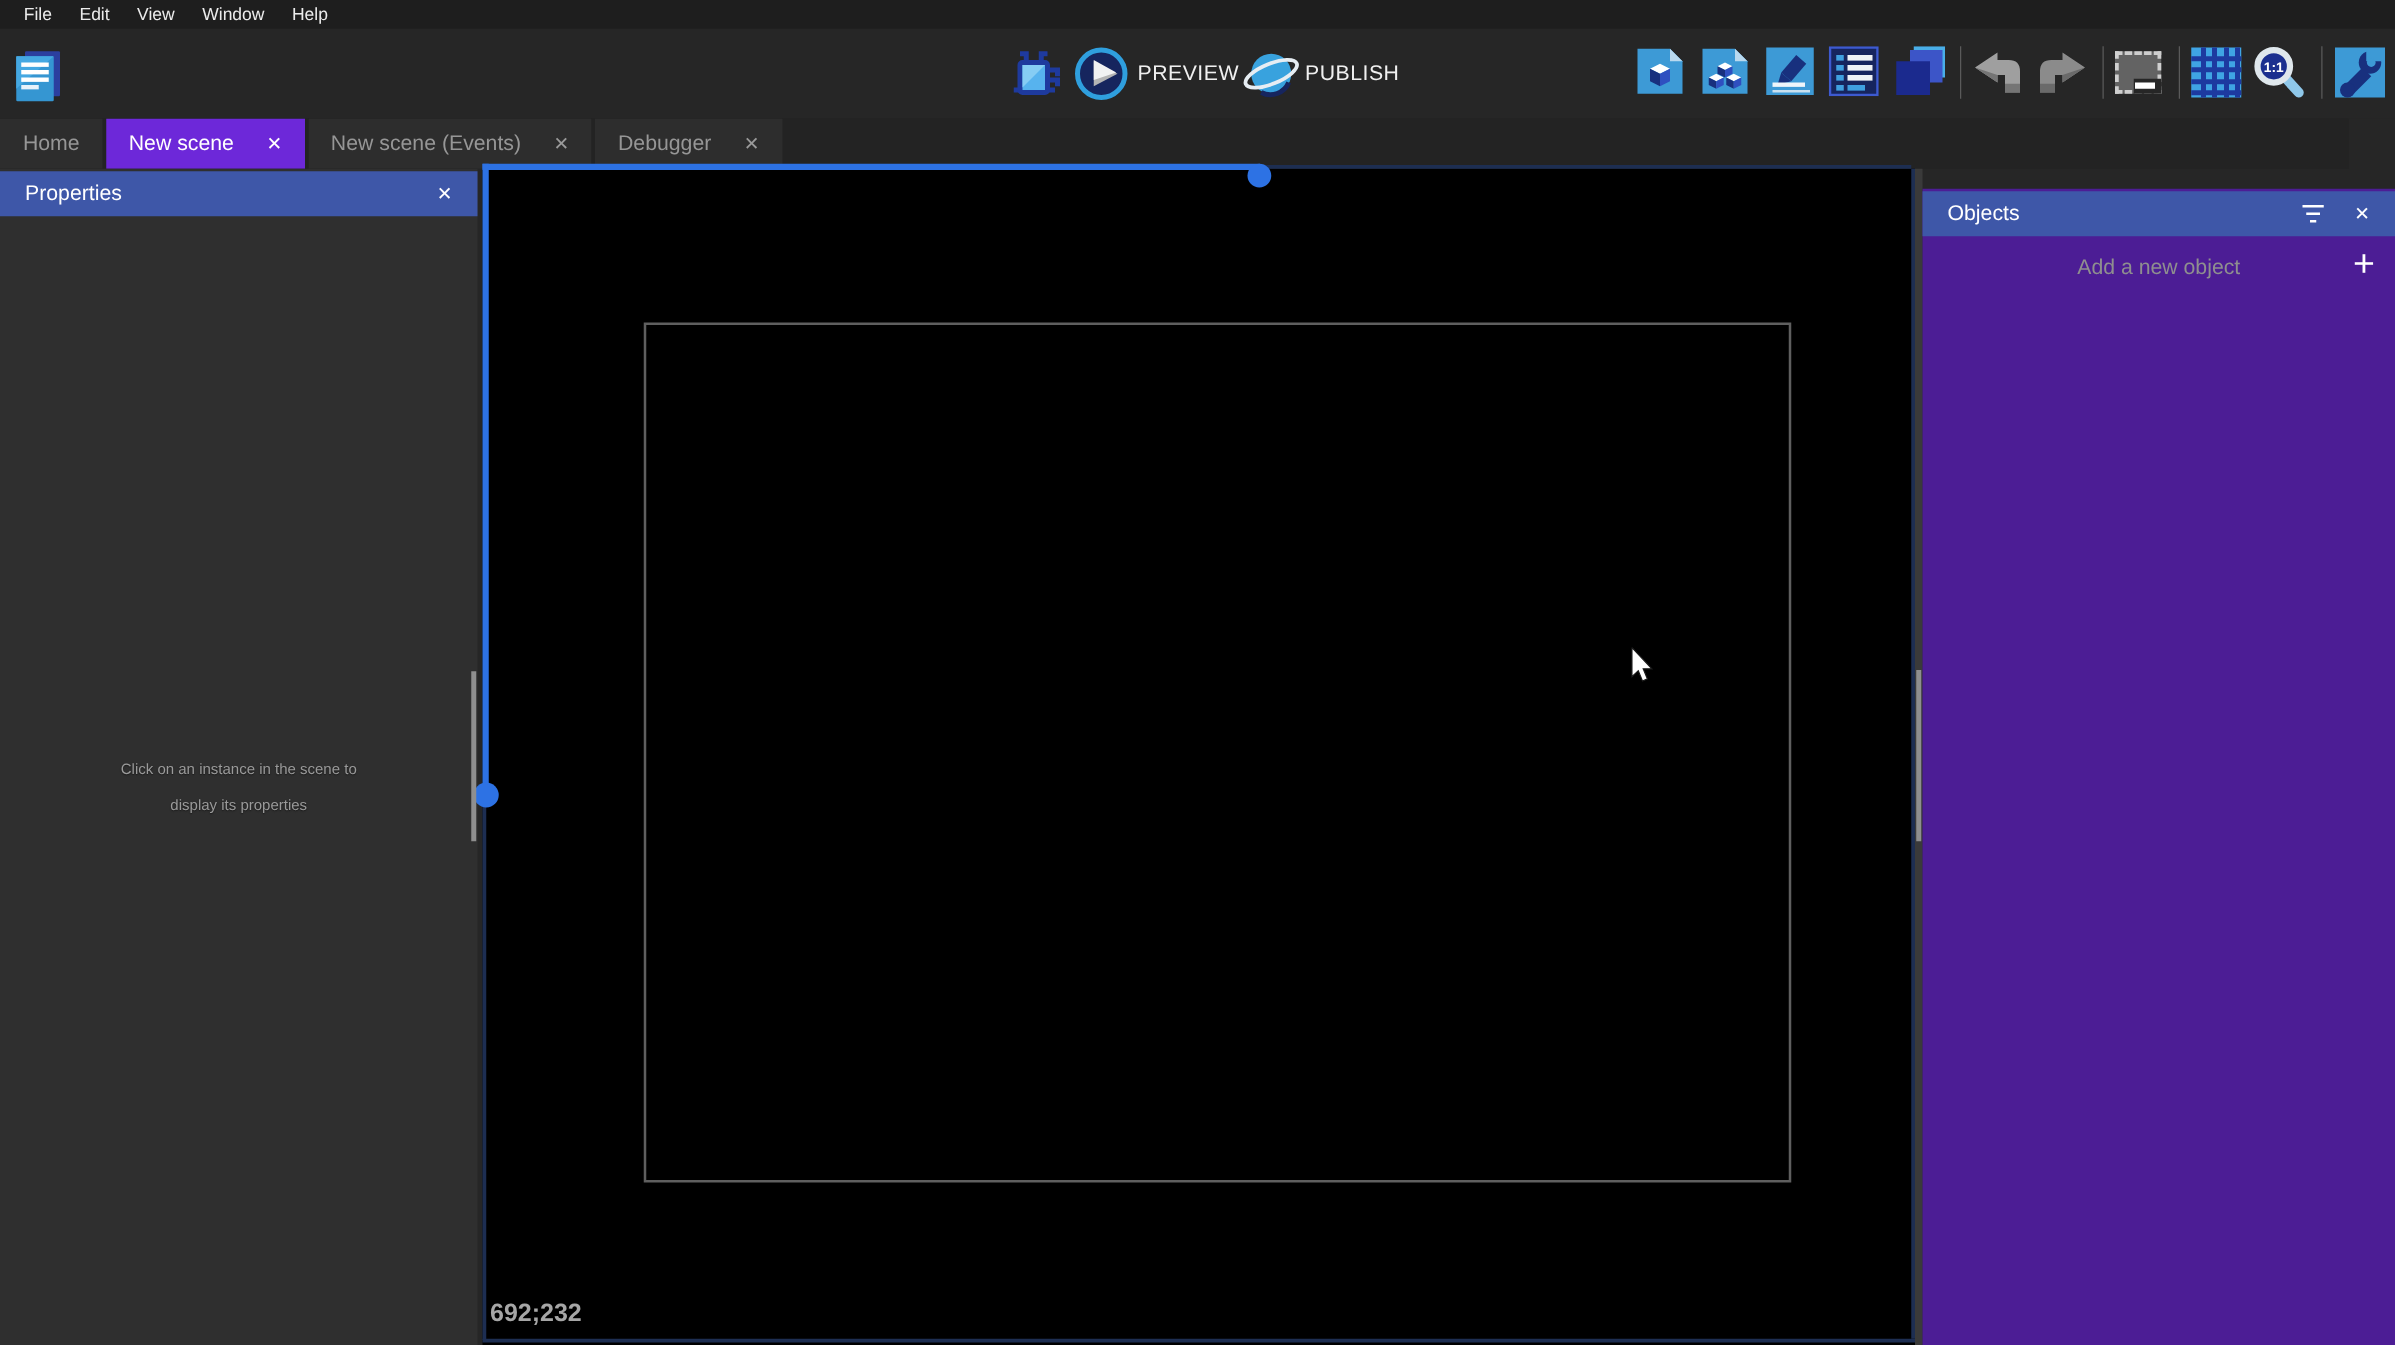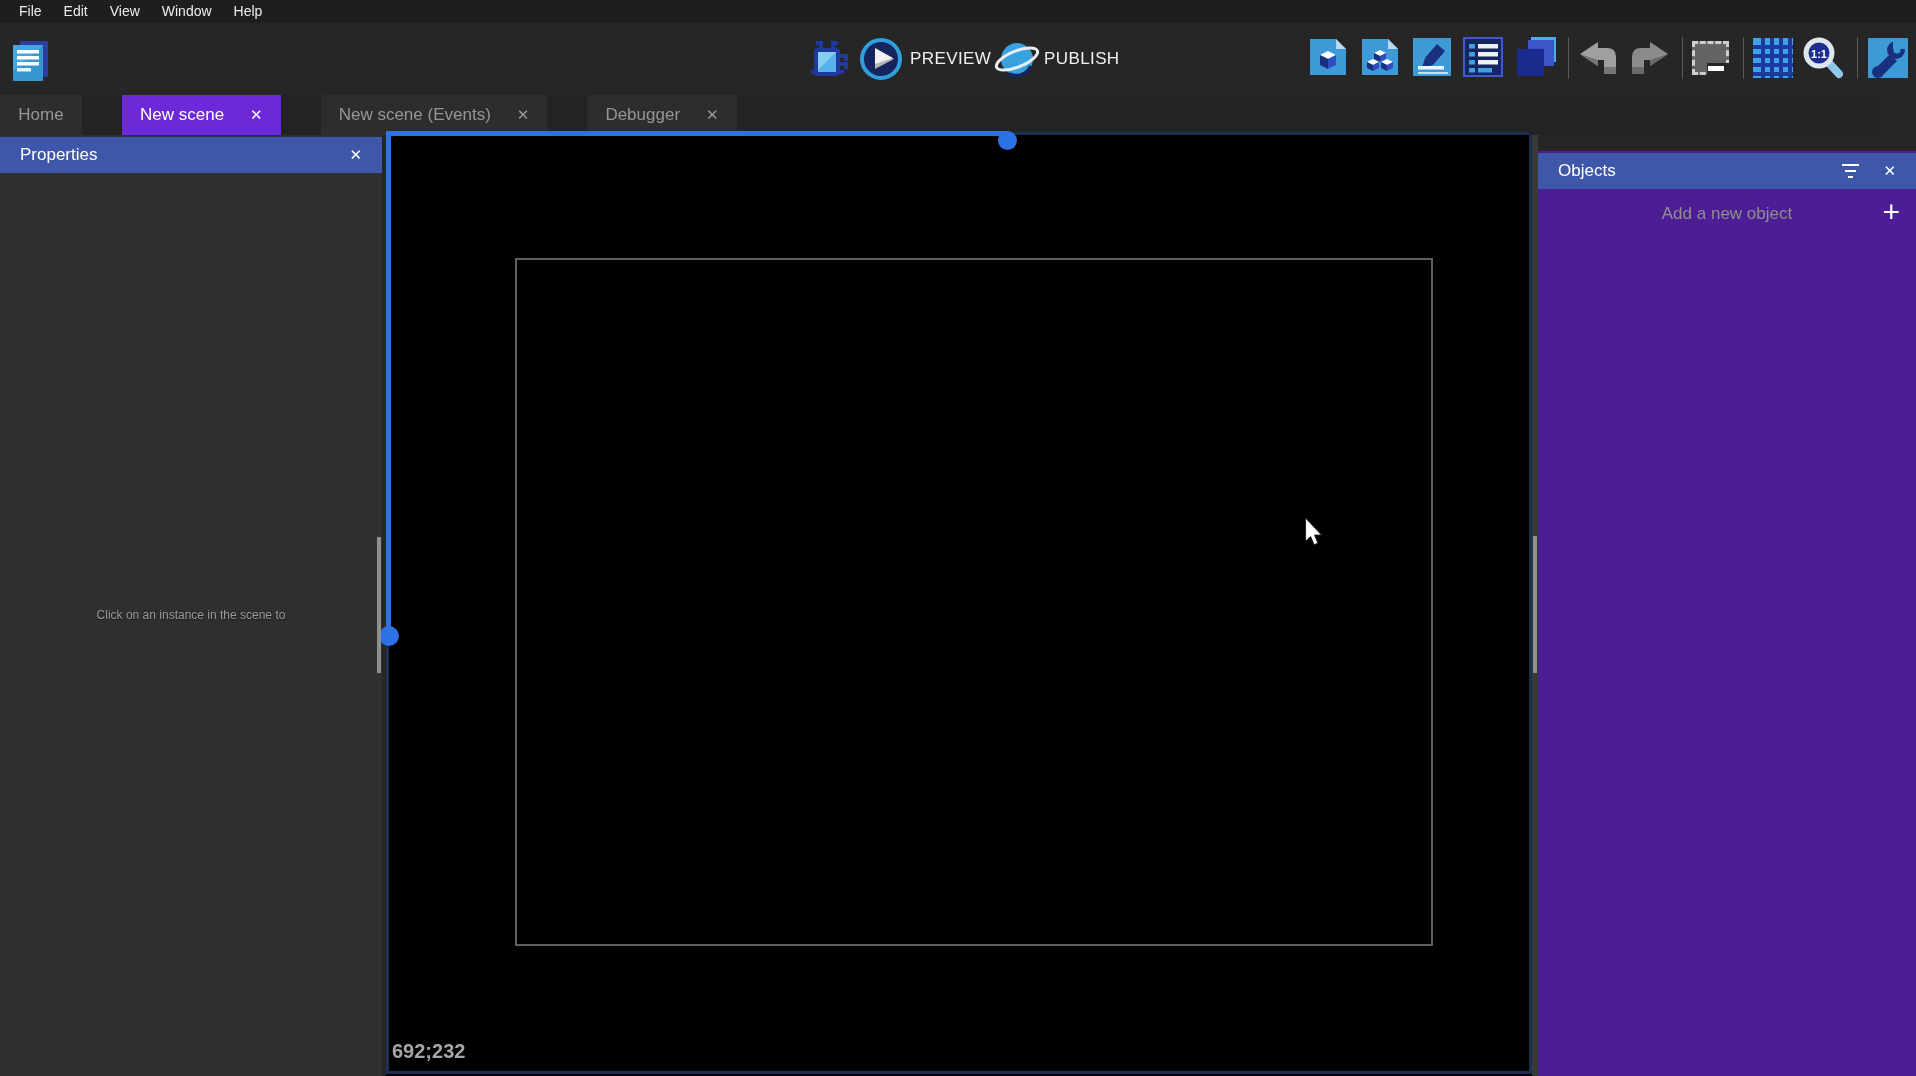--- a/index.html
+++ b/index.html
@@ -24,21 +24,21 @@
   .deselect-box .minus { position:absolute; right:2px; bottom:1px; width:16px; height:5px; background:#ffffff; }
 
   
   .grid-box { width:40px; height:40px; background-color:#3fa4e4;
     background-image:
       repeating-linear-gradient(0deg, transparent 0 5px, #1d3aa0 5px 9px),
       repeating-linear-gradient(90deg, transparent 0 5px, #1d3aa0 5px 9px);
     background-position:3px 3px; }
 
   
-  .tabbar { position:absolute; left:0; top:95px; width:1879px; height:40px; background:#232323; display:flex;gap:37px; }
+  .tabbar { position:absolute; left:0; top:95px; width:1879px; height:40px; background:#232323; display:flex; }
   .tab { height:40px; display:flex; align-items:center; background:#2d2d2d; color:#969696;
     font-size:17px; margin-right:3px; padding:0 18px; white-space:nowrap; }
   .tab .tclose { margin-left:26px; font-size:15px; color:#9a9a9a; }
   .tab.active { background:#6d28d9; color:#ffffff; }
   .tab.active .tclose { color:#ffffff; }
 
   
   .left-panel { position:absolute; left:0; top:135px; width:382px; height:941px; background:#2f2f2f; }
   .panel-header { margin-top:2px; height:36px; background:#3e57a8; display:flex; align-items:center; padding:0 20px; }
   .panel-title { color:#ffffff; font-size:17px; }
@@ -274,20 +274,21 @@
     </div>
   </div>
 
   <div class="left-panel">
     <div class="panel-header">
       <span class="panel-title">Properties</span>
       <span class="panel-close">✕</span>
     </div>
     <div class="empty-msg">
       <div>Click on an instance in the scene to</div>
+      <div>display its properties</div>
     </div>
   </div>
 
   <div class="canvas">
     <div class="game-rect"></div>
     <div class="coords">692;232</div>
   </div>
 
   <div class="ov sel-top-navy"></div>
   <div class="ov sel-right-navy"></div>

